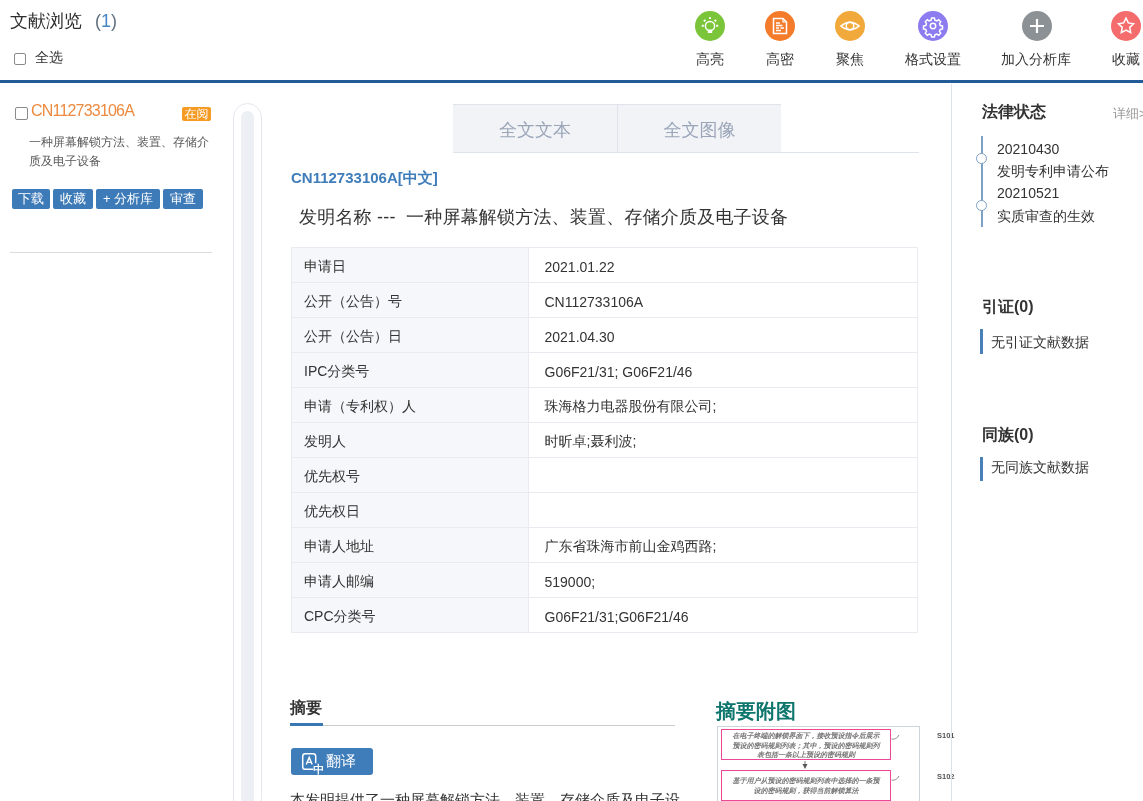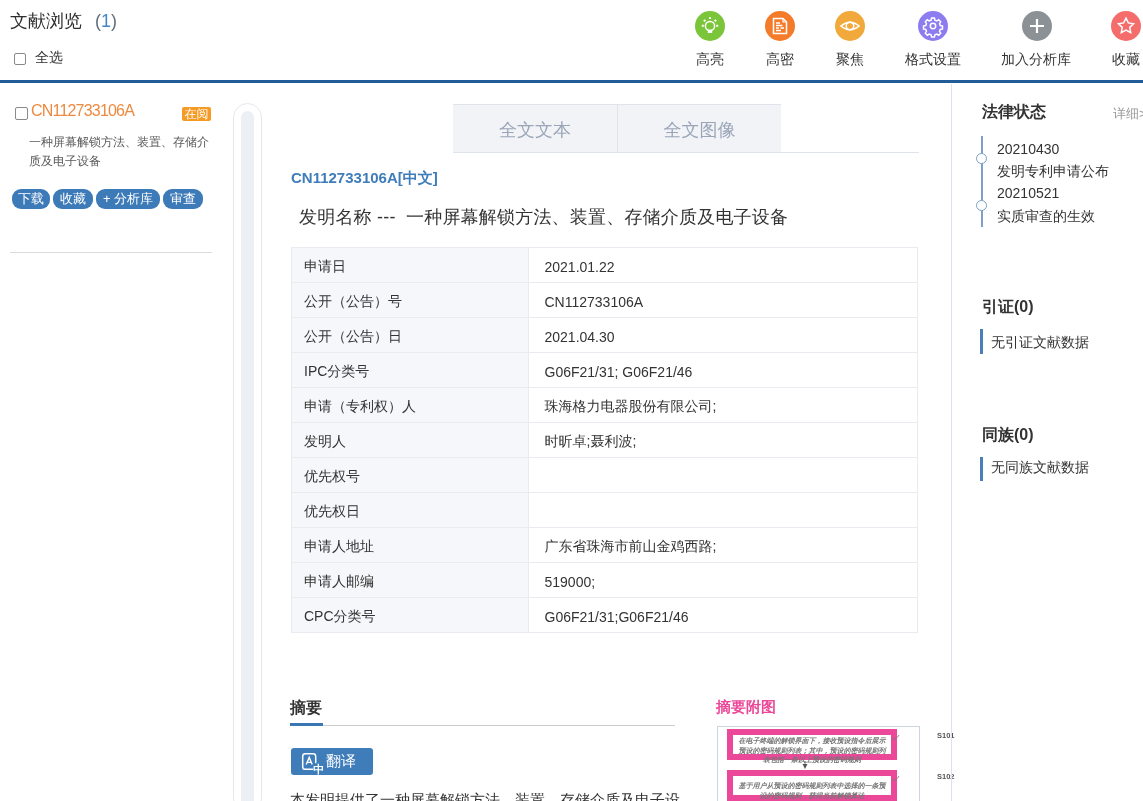--- a/index.html
+++ b/index.html
@@ -22,21 +22,21 @@
 .icn svg { position:absolute; left:0; top:0; }
 .ilbl { position:absolute; top:51px; font-size:14px; color:#333; text-align:left; }
 
 
 #cb2 { left:15px; top:107px; width:13px; height:13px; border:1px solid #8a8a8a; border-radius:2px; background:#fff; }
 #cnnum { left:31px; top:102px; font-size:16px; letter-spacing:-0.8px; color:#ee8a3f; }
 #badge { left:182px; top:107px; width:29px; height:14px; background:#f59a23; color:#fff; font-size:12px;
   border-radius:2px; text-align:center; line-height:14px; }
 #ltitle { left:29px; top:133px; width:187px; font-size:12px; line-height:18.5px; color:#595959; }
 .lbtn { position:absolute; top:189px; height:20px; background:#3d7ab8; color:#fff; font-size:13px;
-  border-radius:9px; text-align:center; line-height:20px; }
+  border-radius:2px; text-align:center; line-height:20px; }
 #lhr { left:10px; top:252px; width:202px; height:1px; background:#dcdcdc; }
 #sbtrack { left:233px; top:103px; width:29px; height:710px; border:1px solid #e4e7ed; border-radius:15px; background:#fff; }
 #sbthumb { left:241px; top:111px; width:13px; height:700px; border-radius:7px; background:#eceff3; }
 
 
 #tabbar { left:290px; top:104px; width:629px; height:49px; }
 .tab { position:absolute; top:0; height:48px; font-size:18px; text-align:center; line-height:51px; }
 #tab1 { left:0; width:163px; background:#fff; border:1px solid #dfe4ec; border-bottom:none; color:#3c3c3c; }
 #tab2 { left:163px; width:164px; background:#f1f3f7; border-top:1px solid #dfe4ec; color:#9aa5b8; }
 #tab3 { left:327px; width:164px; background:#f1f3f7; border-top:1px solid #dfe4ec; border-left:1px solid #dfe4ec; color:#9aa5b8; }
@@ -53,23 +53,23 @@
 
 
 #abs-h { left:290px; top:698px; font-size:16px; font-weight:bold; color:#333; }
 #abs-blue { left:290px; top:723px; width:33px; height:3px; background:#3876b4; }
 #abs-gray { left:323px; top:725px; width:352px; height:1px; background:#ccc; }
 #transbtn { left:291px; top:748px; width:82px; height:27px; background:#3e7cba; border-radius:3px; color:#fff; }
 #transbtn span { position:absolute; left:35px; top:4px; font-size:15px; }
 #abstext { left:290px; top:789px; width:400px; font-size:15px; color:#333; line-height:22px; white-space:nowrap; }
 
 
-#fig-h { left:716px; top:698px; font-size:15px; font-weight:bold; color:#ec4899;text-align:right; }
+#fig-h { left:716px; top:698px; font-size:20px; font-weight:bold; color:#0f766e;text-align:right; }
 #figbox { left:717px; top:726px; width:203px; height:75px; border:1px solid #ccd4de; border-bottom:none; background:#fff; }
-.fbox { position:absolute; border:6px solid #ec4899; background:#fff; width:170px; left:9px;
+.fbox { position:absolute; border:1px solid #ec4899; background:#fff; width:170px; left:3px;
   font-family:"Liberation Serif", serif; font-style:italic; font-weight:bold;
   color:#777; text-align:center; }
 #fb1 { top:2px; height:31px; font-size:7px; line-height:9.5px; padding-top:2px; }
 #fb2 { top:43px; height:31px; font-size:7px; line-height:9.5px; padding-top:6px; }
 .slbl { position:absolute; left:181px; font-size:7.5px; color:#555; font-weight:bold;margin-left:38px; }
 
 
 #vdiv { left:951px; top:84px; width:1px; height:717px; background:#dde3ea; }
 .rh { position:absolute; font-size:16px; font-weight:bold; color:#333; }
 #detail { left:1113px; top:105px; font-size:13px; color:#999; white-space:nowrap; }

